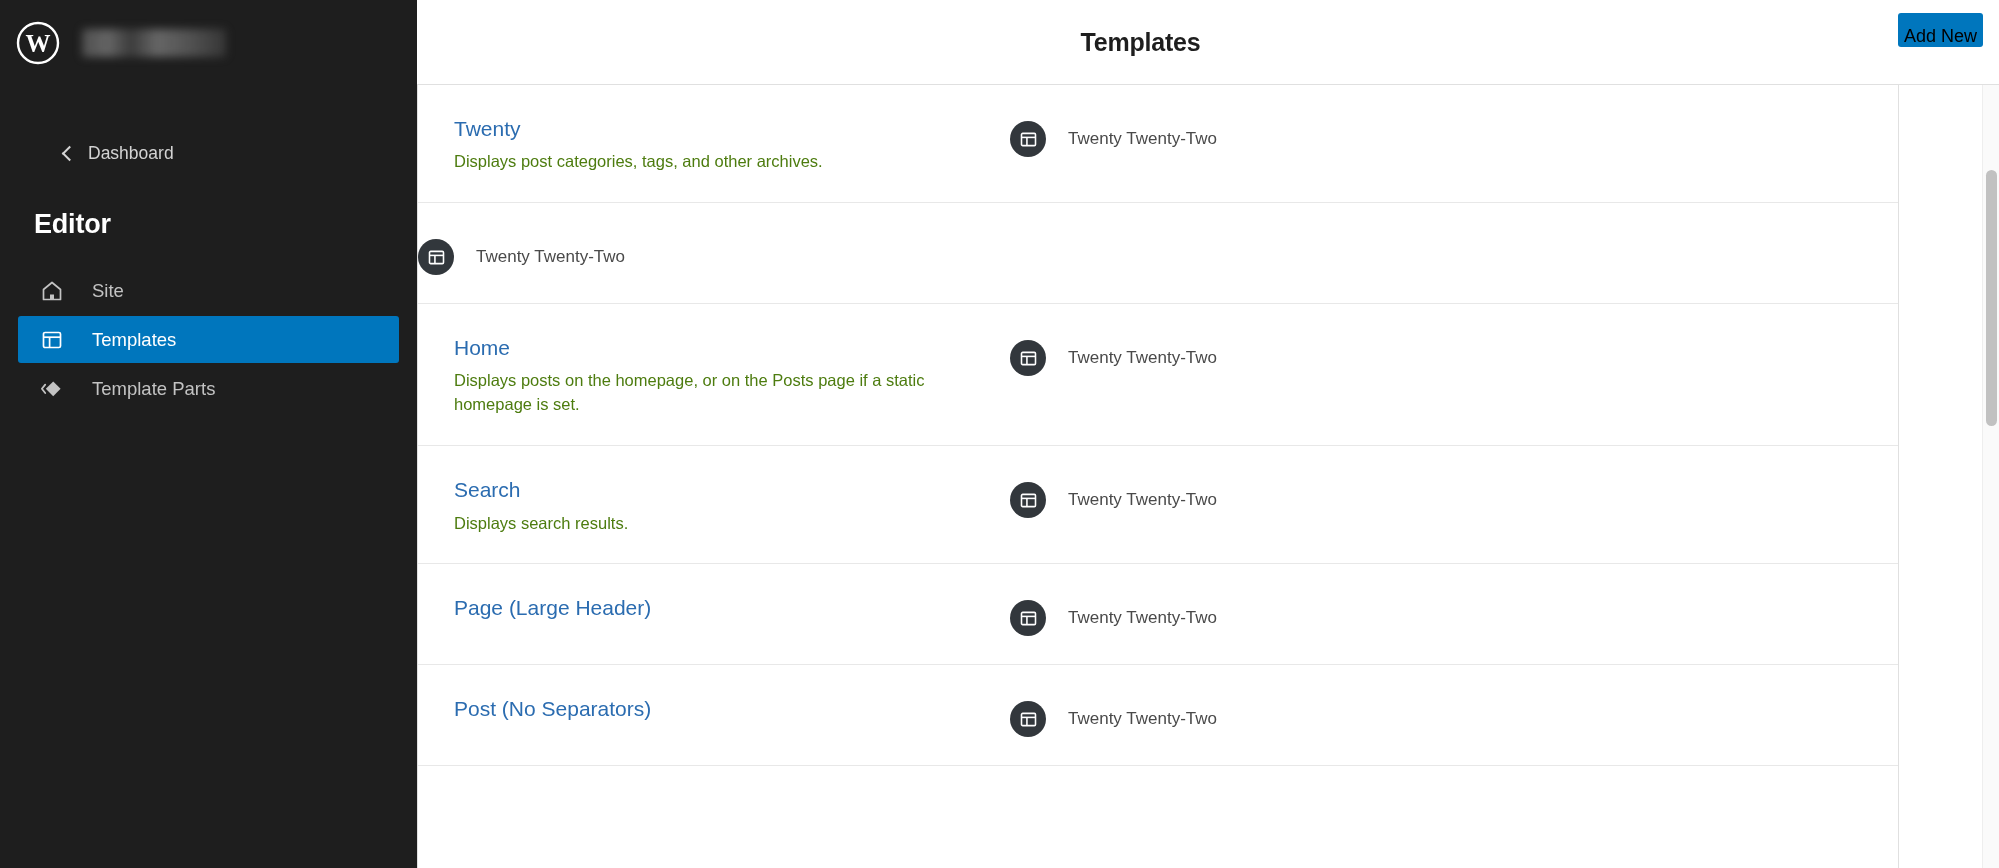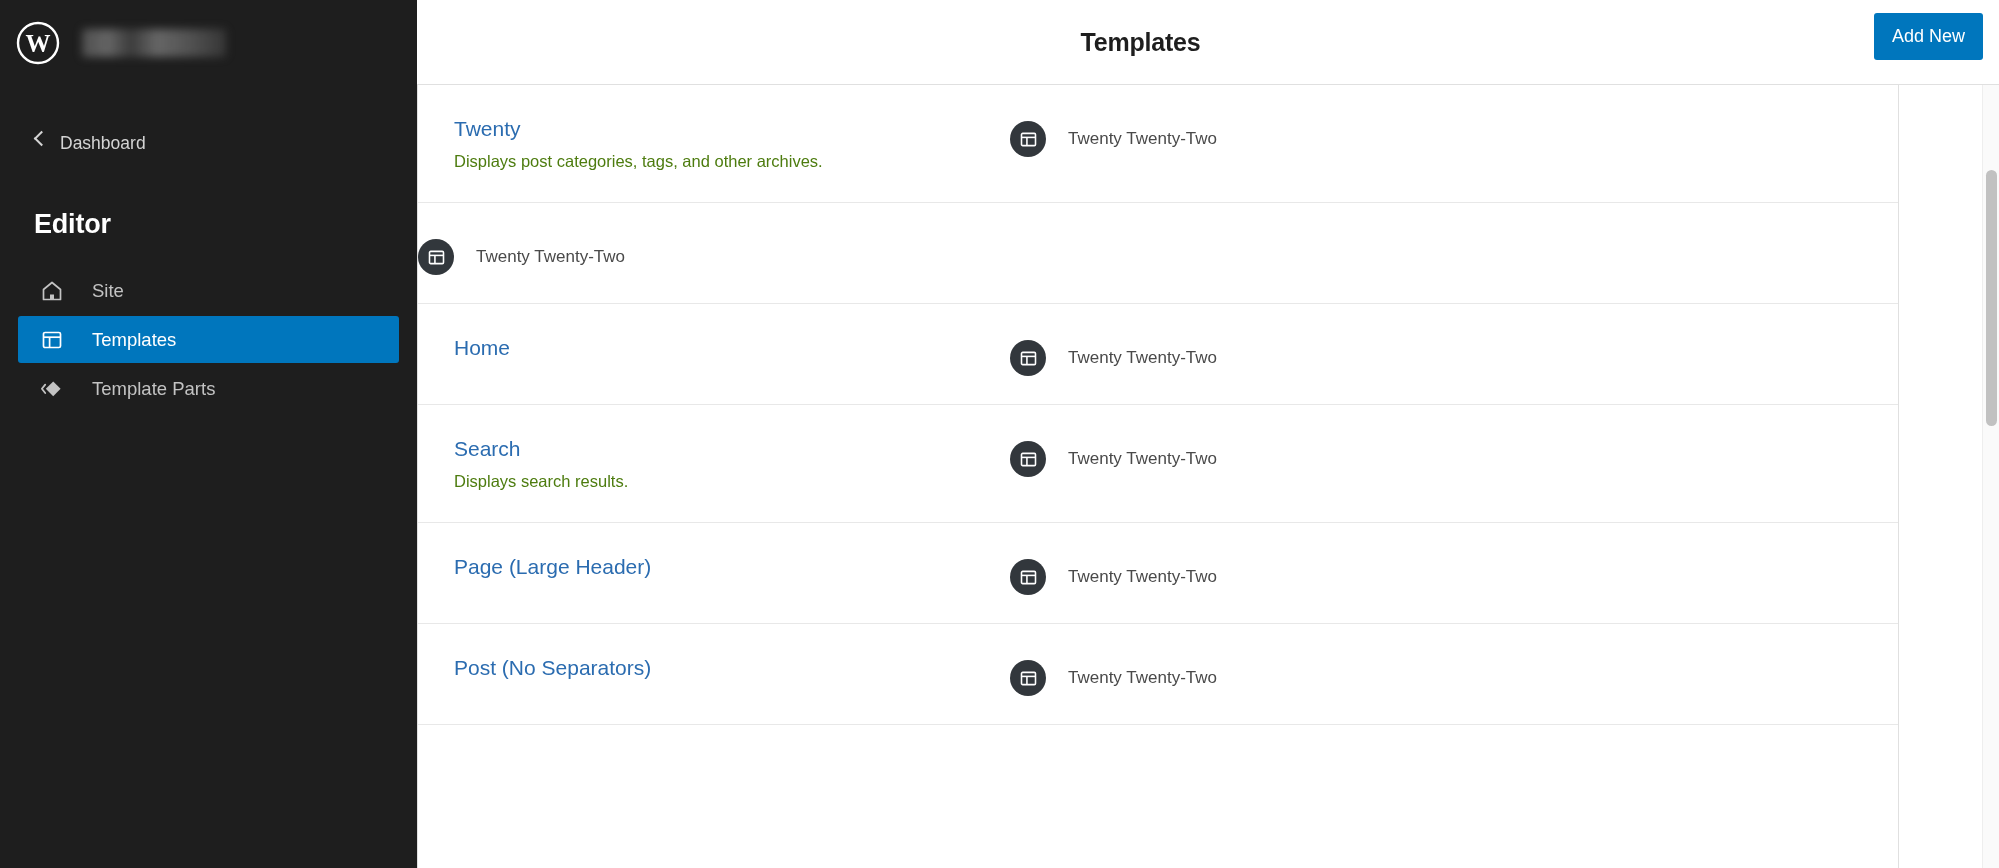--- a/index.html
+++ b/index.html
@@ -53,28 +53,29 @@
         rgba(145,145,145,0.62) 18%,
         rgba(95,95,95,0.45) 34%,
         rgba(150,150,150,0.60) 52%,
         rgba(130,130,130,0.55) 72%,
         rgba(90,90,90,0.40) 100%);
     filter: blur(4px);
   }
 
   .dashboard-link {
     display: flex;
-    align-items: flex-start;
+    align-items: center;
     gap: 13px;
     padding: 0 16px 0 34px;
     height: 40px;
     margin-top: 48px;
     color: #d4d4d4;
     font-size: 17.5px;
     cursor: pointer;
+    margin-left: 28px;
   }
   .chev {
     display: inline-block;
     width: 11px;
     height: 11px;
     border-left: 2px solid #d4d4d4;
     border-bottom: 2px solid #d4d4d4;
     transform: rotate(45deg);
     margin-left: 2px;
   }
@@ -141,24 +142,24 @@
     font-weight: bold;
     color: #1e1e1e;
     letter-spacing: -0.2px;
     
     margin-right: 135px;
   }
   .add-new-btn {
     position: absolute;
     right: 16px;
     top: 13px;
-    height: 47px;
-    padding: 0 18px;
+    height: 34px;
+    padding: 0 6px;
     background: #0076bd;
-    color: #ffffff;
+    color: #000000;
     border: none;
     border-radius: 3px;
     font-size: 18px;
     font-family: "Liberation Sans", sans-serif;
     cursor: pointer;
     line-height: 47px;
   }
 
   .content-area {
     flex: 1 1 auto;
@@ -375,20 +376,21 @@
                 </svg>
               </span>
               <span class="theme-name">Twenty Twenty-Two</span>
             </div>
             <div class="list-actions-col"></div>
           </div>
 
           <div class="row">
             <div class="row-main">
               <a class="row-title">Home</a>
+              <div class="row-desc">Displays posts on the homepage, or on the Posts page if a static homepage is set.</div>
             </div>
             <div class="row-theme">
               <span class="theme-badge">
                 <svg viewBox="0 0 24 24" width="21" height="21" aria-hidden="true">
                   <rect x="4" y="5" width="16" height="14" rx="1.4" fill="none" stroke="#ffffff" stroke-width="1.8"></rect>
                   <line x1="4" y1="9.6" x2="20" y2="9.6" stroke="#ffffff" stroke-width="1.8"></line>
                   <line x1="10.2" y1="9.6" x2="10.2" y2="19" stroke="#ffffff" stroke-width="1.8"></line>
                 </svg>
               </span>
               <span class="theme-name">Twenty Twenty-Two</span>

